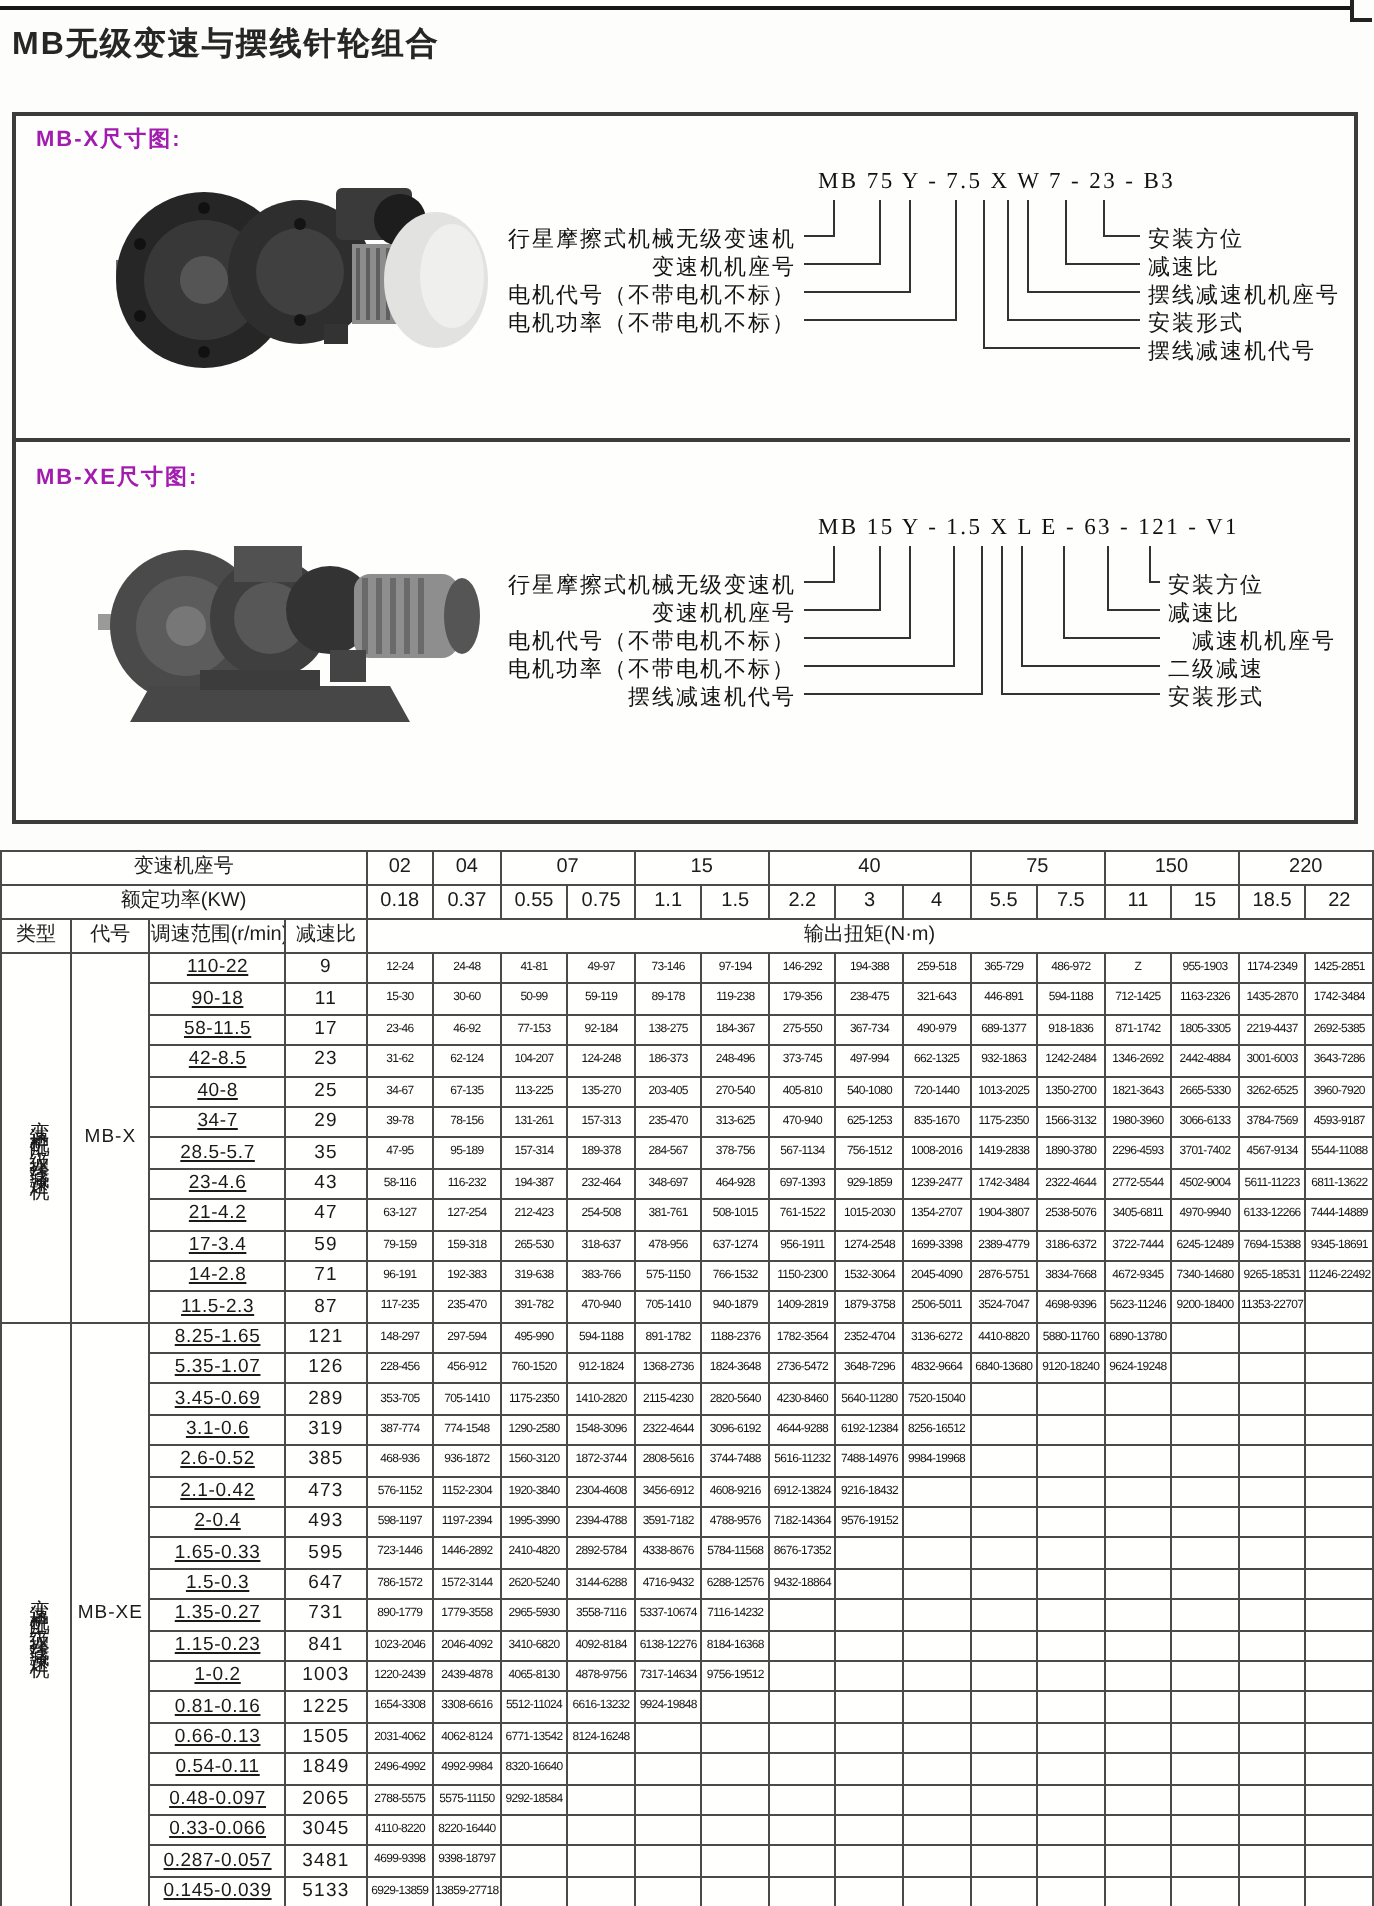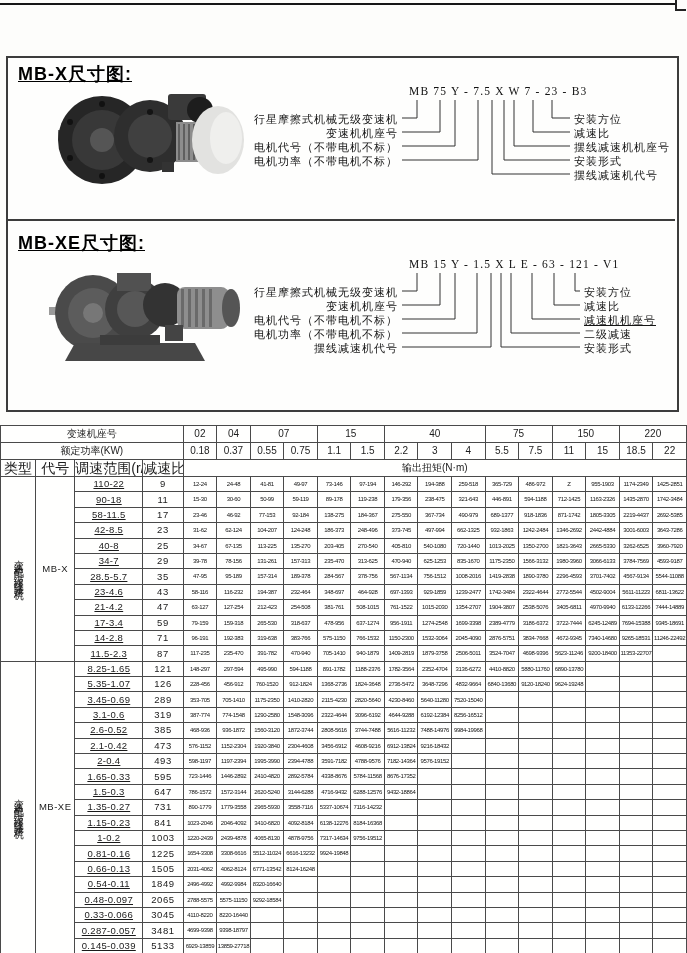--- a/index.html
+++ b/index.html
@@ -3,48 +3,49 @@
 <meta charset="utf-8">
 <style>
   html,body{margin:0;padding:0;background:#e8e8e4;}
   .page{position:relative;width:687px;height:953px;background:#fdfdfb;overflow:hidden;
         font-family:"Liberation Sans",sans-serif;color:#1a1a1a;}
   .topline{position:absolute;left:0;top:3px;width:676px;height:2px;background:#161616;}
   .cornertick{position:absolute;right:1px;top:0;width:9px;height:9px;border-left:2px solid #222;border-bottom:2px solid #222;}
   .title{position:absolute;left:6px;top:12px;font-size:16px;font-weight:bold;color:#262626;letter-spacing:1px;}
   .bigbox{position:absolute;left:6px;top:56px;width:669px;height:352px;border:2px solid #3c3c3c;background:#fefefd;}
   .divider{position:absolute;left:6px;top:219px;width:669px;height:0;border-top:2px solid #3c3c3c;}
-  .sechead{position:absolute;font-size:18px;font-weight:bold;color:#000000;letter-spacing:1px;text-decoration:underline;}
+  .sechead{position:absolute;font-size:11px;font-weight:bold;color:#a21caf;letter-spacing:1px;}
   .mcode{position:absolute;font-family:"Liberation Serif",serif;font-size:11.5px;color:#111;letter-spacing:1.2px;white-space:nowrap;}
   .dlabel{position:absolute;font-size:11px;color:#151515;white-space:nowrap;letter-spacing:1px;}
   .dlabel.left{text-align:left;}
   svg.overlay{position:absolute;left:0;top:0;pointer-events:none;}
   .photo{position:absolute;}
   
   .tblwrap{position:absolute;left:0;top:425px;width:687px;height:528px;border-radius:16px;}
   table.spec{border-collapse:collapse;table-layout:fixed;width:687px;height:528px;}
   table.spec td{border:1px solid #4a4a4a;text-align:center;vertical-align:middle;
       padding:0;line-height:1.05;overflow:hidden;white-space:nowrap;background:#fffffe;}
   td.hcell{font-size:10px;color:#1c1c1c;}
-  td.hsmall{font-size:14px;margin-top:36px;}
+  td.hsmall{font-size:10px;margin-top:36px;}
   td.spd{font-size:9.5px;letter-spacing:0.3px;text-decoration:underline;}
   td.rat{font-size:9.5px;letter-spacing:0.6px;}
   td.tq{font-size:6px;letter-spacing:-0.35px;color:#141414;}
   td.vert{writing-mode:vertical-rl;text-orientation:upright;font-size:10px;letter-spacing:3px;width:33px;}
   td.gcode{font-size:9.5px;letter-spacing:0.5px;}
   tr.hr{height:17px;}
   tr.dr{height:15.4px;}
 </style>
 </head>
 <body>
 
 <div class="page">
 
   <div class="topline"></div>
   <div class="cornertick"></div>
+  <div class="title">MB无级变速与摆线针轮组合</div>
 
   <div class="bigbox"></div>
   <div class="divider"></div>
 
   <div class="sechead" style="left:18px;top:62px;">MB-X尺寸图:</div>
 
   <svg class="photo" style="left:50px;top:88px;" width="195" height="105" viewBox="0 0 195 105">
     <rect x="8" y="42" width="28" height="9" fill="#6b6b6b"></rect>
     <circle cx="52" cy="52" r="44" fill="#262626"></circle>
     <circle cx="52" cy="52" r="30" fill="#383838"></circle>
@@ -109,21 +110,21 @@
   <div class="mcode" style="left:409px;top:258px;">MB 15 Y - 1.5 X L E - 63 - 121 - V1</div>
 
   <div class="dlabel left" style="right:289px;top:285px;">行星摩擦式机械无级变速机</div>
   <div class="dlabel left" style="right:289px;top:299px;">变速机机座号</div>
   <div class="dlabel left" style="right:289px;top:313px;">电机代号（不带电机不标）</div>
   <div class="dlabel left" style="right:289px;top:327px;">电机功率（不带电机不标）</div>
   <div class="dlabel left" style="right:289px;top:341px;">摆线减速机代号</div>
 
   <div class="dlabel" style="left:584px;top:285px;">安装方位</div>
   <div class="dlabel" style="left:584px;top:299px;">减速比</div>
-  <div class="dlabel" style="left:584px;top:313px;text-decoration:underline;">减速机机座号</div>
+  <div class="dlabel" style="left:596px;top:313px;">减速机机座号</div>
   <div class="dlabel" style="left:584px;top:327px;">二级减速</div>
   <div class="dlabel" style="left:584px;top:341px;">安装形式</div>
 
   <svg class="overlay" width="687" height="420">
     <g stroke="#333" stroke-width="1" fill="none">
       <path d="M417 100 V118 H402"></path>
         <path d="M440 100 V132 H402"></path>
       <path d="M455 100 V146 H402"></path>
         <path d="M478 100 V160 H402"></path>
       <path d="M552 100 V118 H570"></path>

